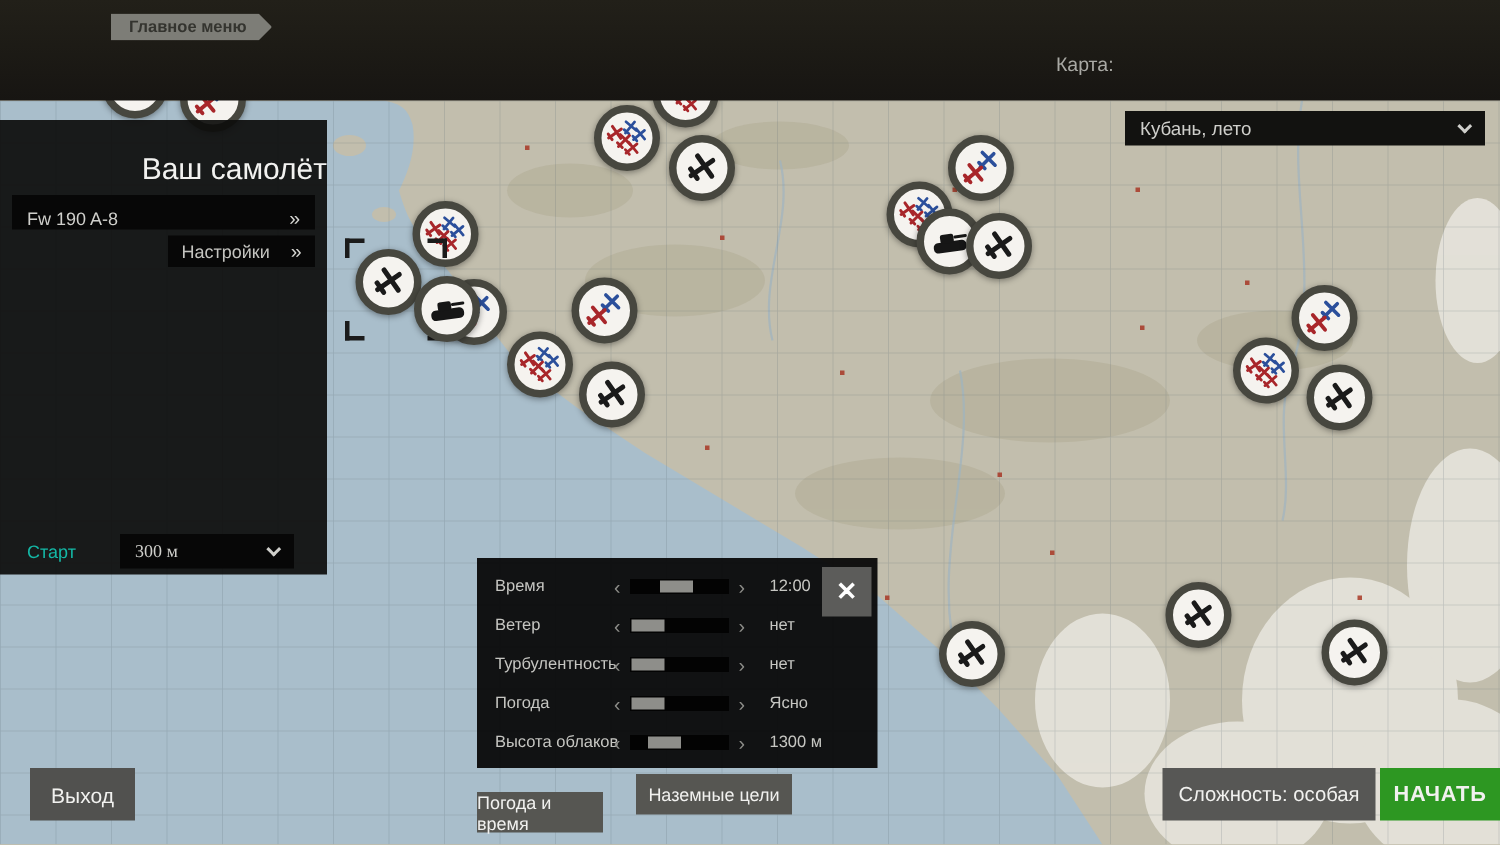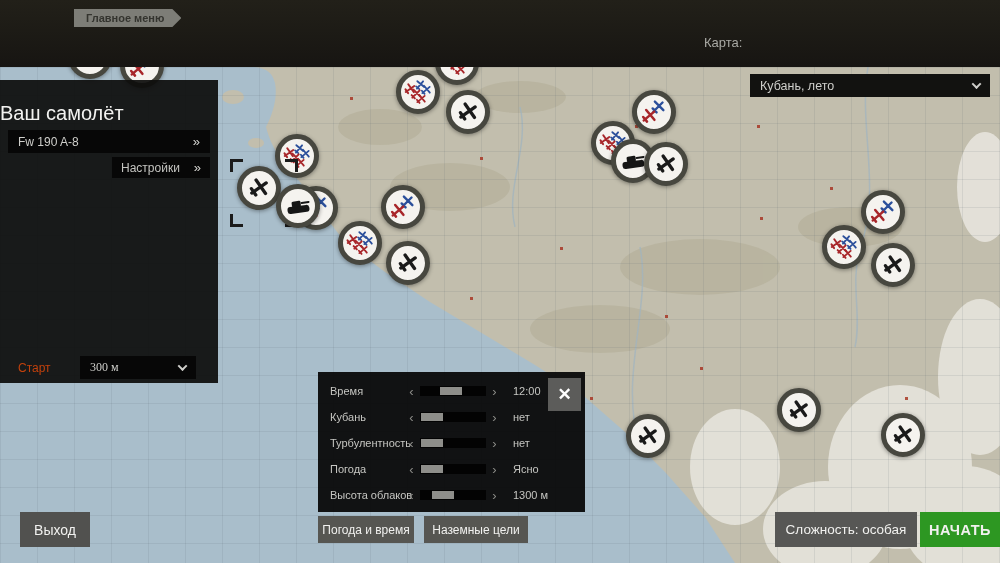--- a/index.html
+++ b/index.html
@@ -35,49 +35,49 @@
     color:#dadad8; letter-spacing:.4px; }
   .map-select-label { position:absolute; left:704px; top:35px; font-size:13px; color:#a9a9a4; }
   .map-select { position:absolute; left:750px; top:30px; width:240px; height:23px;
     background:#121210; color:#cfcfcb; font-size:12.5px;
     display:flex; align-items:center; padding:0 10px; cursor:pointer;margin-top:44px; }
   .chev { width:7px; height:7px; border-right:2px solid #cfcfcb; border-bottom:2px solid #cfcfcb;
     transform:rotate(45deg) translate(-1px,-1px); margin-left:auto; }
   
   .left-panel { position:absolute; left:0; top:80px; width:218px; height:303px;
     background:rgba(13,13,12,.93); z-index:5; }
-  .lp-title { position:absolute; left:0; top:22px; width:100%; text-align:left;
+  .lp-title { position:absolute; left:0; top:22px; width:100%; text-align:right;
     font-size:20px; color:#f2f2f0; }
   .lp-select { position:absolute; background:#070707; color:#cfcfcb; font-size:12px;
     display:flex; align-items:center; padding:0 10px; cursor:pointer; }
-  .plane-select { left:8px; top:50px; width:202px; height:23px; }
+  .plane-select { left:8px; top:50px; width:202px; height:23px;align-items:flex-end; }
   .dbl-chev { margin-left:auto; font-size:13px; color:#d5d5d1; }
   .settings-btn { position:absolute; right:8px; top:77px; width:98px; height:21px;
     background:#070707; color:#c4c4c0; font-size:12px; display:flex; align-items:center;
     justify-content:space-between; padding:0 9px; cursor:pointer; }
-  .start-label { position:absolute; left:18px; top:281px; font-size:12px; color:#c2410c; }
+  .start-label { position:absolute; left:18px; top:281px; font-size:12px; color:#14b8a6; }
   .start-select { left:80px; top:276px; width:116px; height:23px;font-family:Liberation Serif, serif; }
   
   .dialog { position:absolute; left:318px; top:372px; width:267px; height:140px;
     background:rgba(8,8,8,.95); z-index:6; }
   .close-btn { position:absolute; right:4px; top:6px; width:33px; height:33px;
     background:#5c5c5a; color:#fff; font-size:17px; font-weight:bold;
     display:flex; align-items:center; justify-content:center; cursor:pointer; }
   .rows { position:absolute; left:12px; top:6px; width:220px; }
   .w-row { height:26px; display:flex; align-items:center; }
   .w-label { width:76px; font-size:11px; color:#c6c6c2; white-space:nowrap; }
   .w-arrow { width:11px; text-align:center; color:#8d8d89; font-size:13px; cursor:pointer; }
   .w-track { position:relative; width:66px; height:10px; background:#030303; margin:0 3px; cursor:pointer; }
   .w-thumb { position:absolute; top:1px; height:8px; width:22px; background:#8e8e8a; }
   .w-value { margin-left:13px; font-size:11px; color:#c6c6c2; white-space:nowrap; }
   
   .btn { position:absolute; display:flex; align-items:center; justify-content:center;
     color:#f1f1ef; cursor:pointer; z-index:7; }
   .btn-exit { left:0; top:512px; width:70px; height:35px; background:#51514f; font-size:14px;margin-left:20px; }
-  .btn-weather { left:318px; top:516px; width:96px; height:27px; background:#565652; font-size:12px; }
+  .btn-weather { left:318px; top:528px; width:84px; height:27px; background:#565652; font-size:12px; }
   .btn-ground { left:424px; top:516px; width:104px; height:27px; background:#565652; font-size:12px; }
   .btn-diff { left:775px; top:512px; width:142px; height:35px; background:#575755; font-size:13.5px; }
   .btn-start { left:920px; top:512px; width:80px; height:35px; background:#2d9722;
     font-size:14.5px; font-weight:bold; letter-spacing:.5px; }
 </style>
 </head>
 <body>
 
 <div class="map" id="map">
   <svg class="terrain" width="1000" height="496">
@@ -425,21 +425,21 @@
       <div class="w-row">
         <span class="w-label">Время</span>
         <span class="w-arrow">‹</span>
         <span class="w-track">
           <span class="w-thumb" style="left:20px"></span>
         </span>
         <span class="w-arrow">›</span>
         <span class="w-value">12:00</span>
       </div>
       <div class="w-row">
-        <span class="w-label">Кубань</span>
+        <span class="w-label">Ветер</span>
         <span class="w-arrow">‹</span>
         <span class="w-track">
           <span class="w-thumb" style="left:1px"></span>
         </span>
         <span class="w-arrow">›</span>
         <span class="w-value">нет</span>
       </div>
       <div class="w-row">
         <span class="w-label">Турбулентность</span>
         <span class="w-arrow">‹</span>

